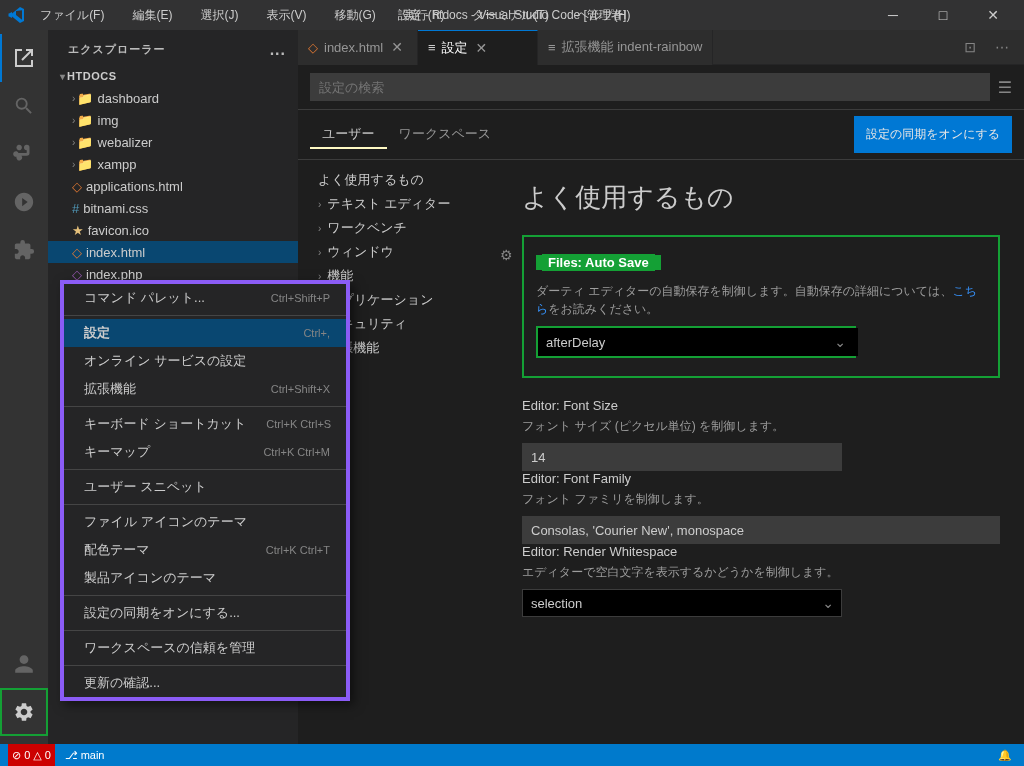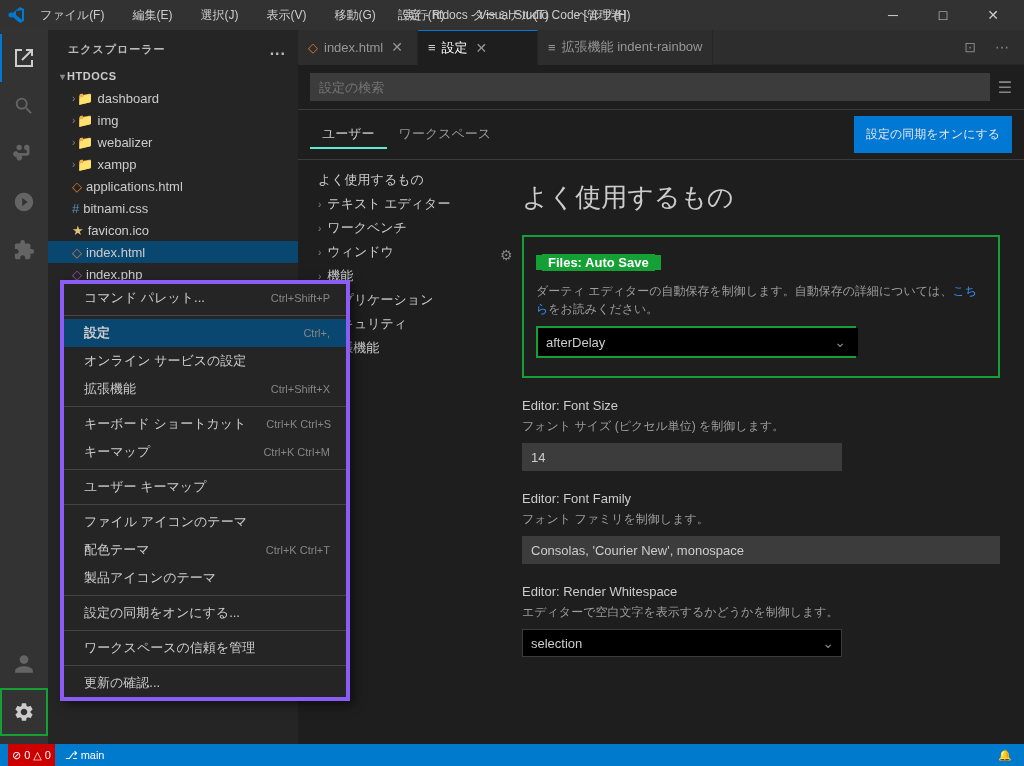--- a/index.html
+++ b/index.html
@@ -294,21 +294,21 @@
     }
     .settings-tab {
       padding: 4px 12px;
       cursor: pointer;
       color: #969696;
       border-bottom: 2px solid transparent;
       font-size: 13px;
     }
     .settings-tab.active {
       color: #cccccc;
-      border-bottom: 2px solid #5eead4;
+      border-bottom: 2px solid #fef9c3;
     }
     .sync-button {
       background: #0078d4;
       color: #e5e5e5;
       border: none;
       padding: 5px 12px;
       cursor: pointer;
       font-size: 12px;
       height: 37px;
     }
@@ -345,21 +345,20 @@
       background: #1e1e1e;
     }
     .settings-section-title {
       font-size: 26px;
       color: #cccccc;
       margin-bottom: 20px;
       font-weight: 300;
     }
 
     .setting-item {
-      margin-bottom: 20px;
     }
     .setting-label {
       font-size: 13px;
       margin-bottom: 4px;
       color: #cccccc;
     }
     .setting-label strong {
       font-weight: 600;
     }
     .setting-desc {
@@ -612,21 +611,21 @@
     <div class="menu-item">
       <span>キーボード ショートカット</span>
       <span class="shortcut">Ctrl+K Ctrl+S</span>
     </div>
     <div class="menu-item">
       <span>キーマップ</span>
       <span class="shortcut">Ctrl+K Ctrl+M</span>
     </div>
     <div class="menu-separator"></div>
     <div class="menu-item">
-      <span>ユーザー キーマップ</span>
+      <span>ユーザー スニペット</span>
     </div>
     <div class="menu-separator"></div>
     <div class="menu-item">
       <span>ファイル アイコンのテーマ</span>
     </div>
     <div class="menu-item">
       <span>配色テーマ</span>
       <span class="shortcut">Ctrl+K Ctrl+T</span>
     </div>
     <div class="menu-item">

